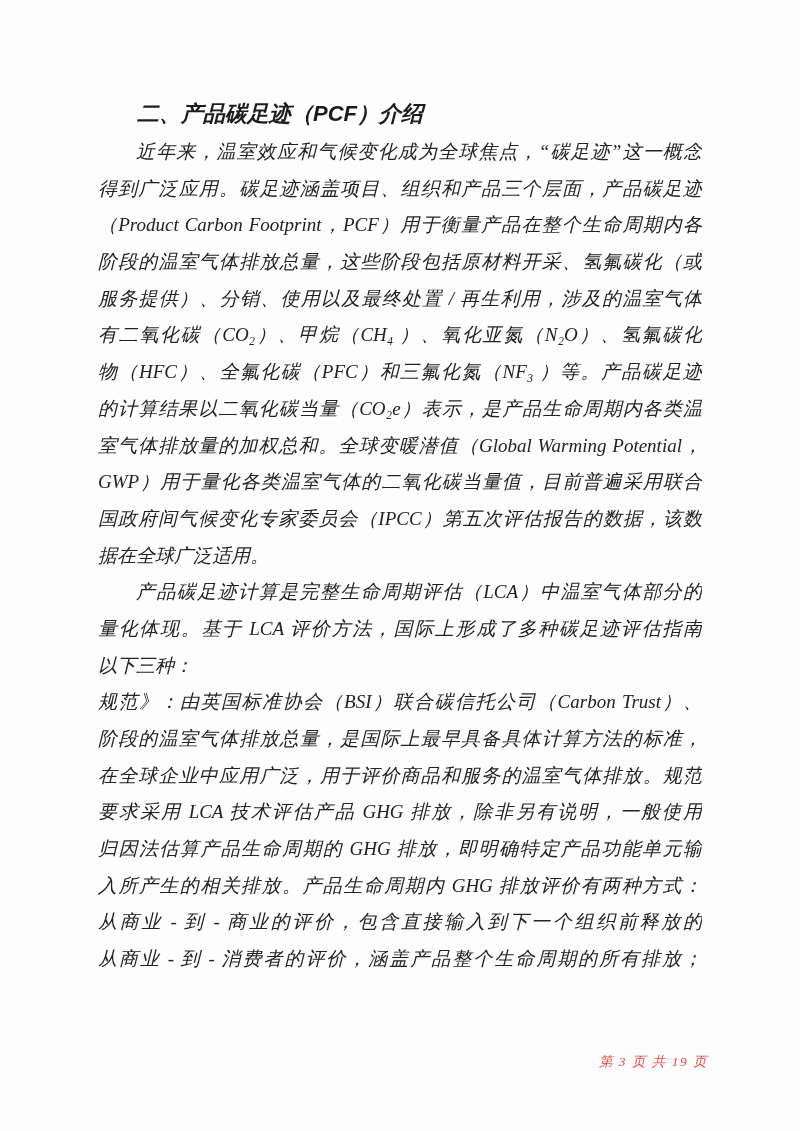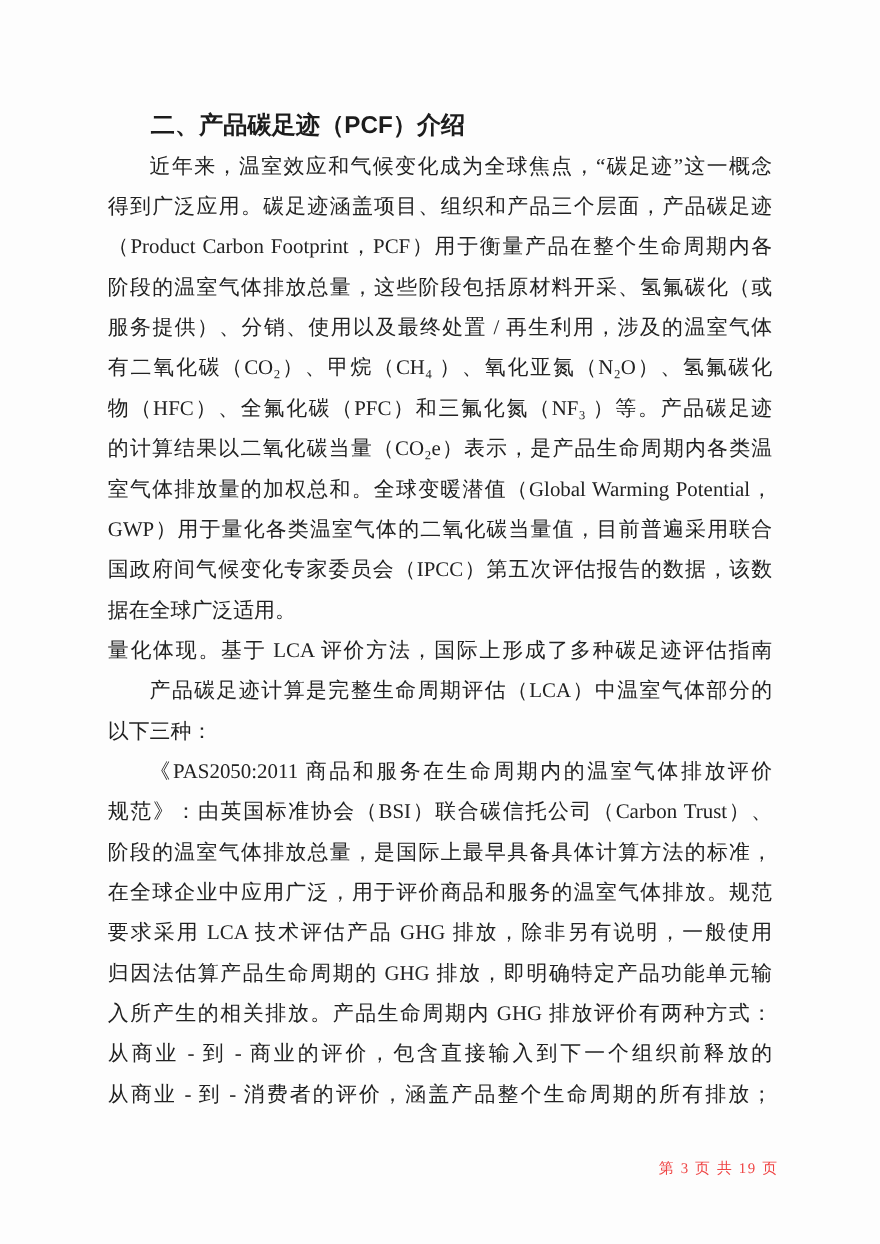--- a/index.html
+++ b/index.html
@@ -5,20 +5,21 @@
   html, body { margin: 0; padding: 0; background: #e9e9e9; }
   .page {
     position: relative;
     width: 800px;
     height: 1131px;
     margin: 0 auto;
     background: #fdfdfd;
     color: #222222;
     font-family: "Liberation Serif", serif;
     overflow: hidden;
+    font-style: italic;
   }
   .content {
     position: absolute;
     left: 98px;
     top: 94px;
     width: 604px;
   }
   .heading {
     font-family: "Liberation Sans", sans-serif;
     font-weight: bold;
@@ -60,24 +61,23 @@
     <div class="line">（Product Carbon Footprint，PCF）用于衡量产品在整个生命周期内各</div>
     <div class="line">阶段的温室气体排放总量，这些阶段包括原材料开采、氢氟碳化（或</div>
     <div class="line">服务提供）、分销、使用以及最终处置 / 再生利用，涉及的温室气体</div>
     <div class="line">有二氧化碳（CO₂）、甲烷（CH₄ ）、氧化亚氮（N₂O）、氢氟碳化</div>
     <div class="line">物（HFC）、全氟化碳（PFC）和三氟化氮（NF₃ ）等。产品碳足迹</div>
     <div class="line">的计算结果以二氧化碳当量（CO₂e）表示，是产品生命周期内各类温</div>
     <div class="line">室气体排放量的加权总和。全球变暖潜值（Global Warming Potential，</div>
     <div class="line">GWP）用于量化各类温室气体的二氧化碳当量值，目前普遍采用联合</div>
     <div class="line">国政府间气候变化专家委员会（IPCC）第五次评估报告的数据，该数</div>
     <div class="line end">据在全球广泛适用。</div>
+    <div class="line indent">产品碳足迹计算是完整生命周期评估（LCA）中温室气体部分的</div>
     <div class="line">量化体现。基于 LCA 评价方法，国际上形成了多种碳足迹评估指南</div>
-    <div class="line indent">产品碳足迹计算是完整生命周期评估（LCA）中温室气体部分的</div>
     <div class="line end">以下三种：</div>
-    <div class="line indent">《PAS2050:2011 商品和服务在生命周期内的温室气体排放评价</div>
     <div class="line">规范》：由英国标准协会（BSI）联合碳信托公司（Carbon Trust）、</div>
     <div class="line">阶段的温室气体排放总量，是国际上最早具备具体计算方法的标准，</div>
     <div class="line">在全球企业中应用广泛，用于评价商品和服务的温室气体排放。规范</div>
     <div class="line">要求采用 LCA 技术评估产品 GHG 排放，除非另有说明，一般使用</div>
     <div class="line">归因法估算产品生命周期的 GHG 排放，即明确特定产品功能单元输</div>
     <div class="line">入所产生的相关排放。产品生命周期内 GHG 排放评价有两种方式：</div>
     <div class="line">从商业 - 到 - 商业的评价，包含直接输入到下一个组织前释放的</div>
     <div class="line">从商业 - 到 - 消费者的评价，涵盖产品整个生命周期的所有排放；</div>
   </div>
   <div class="footer">第 3 页 共 19 页</div>

